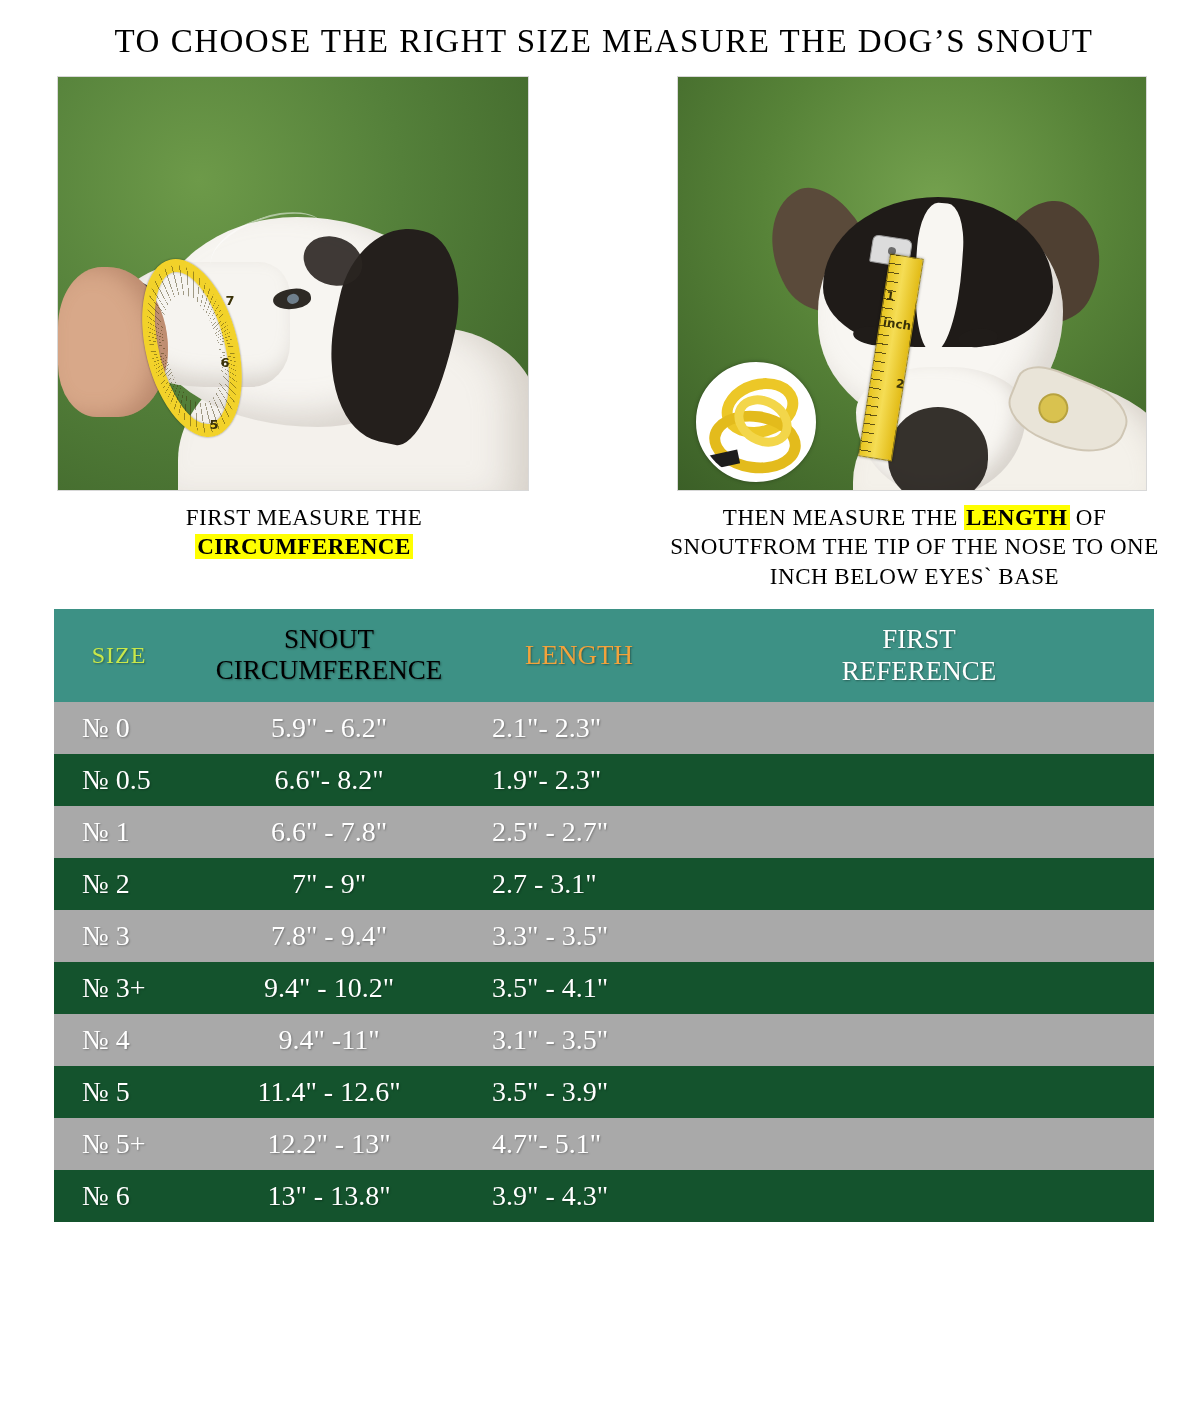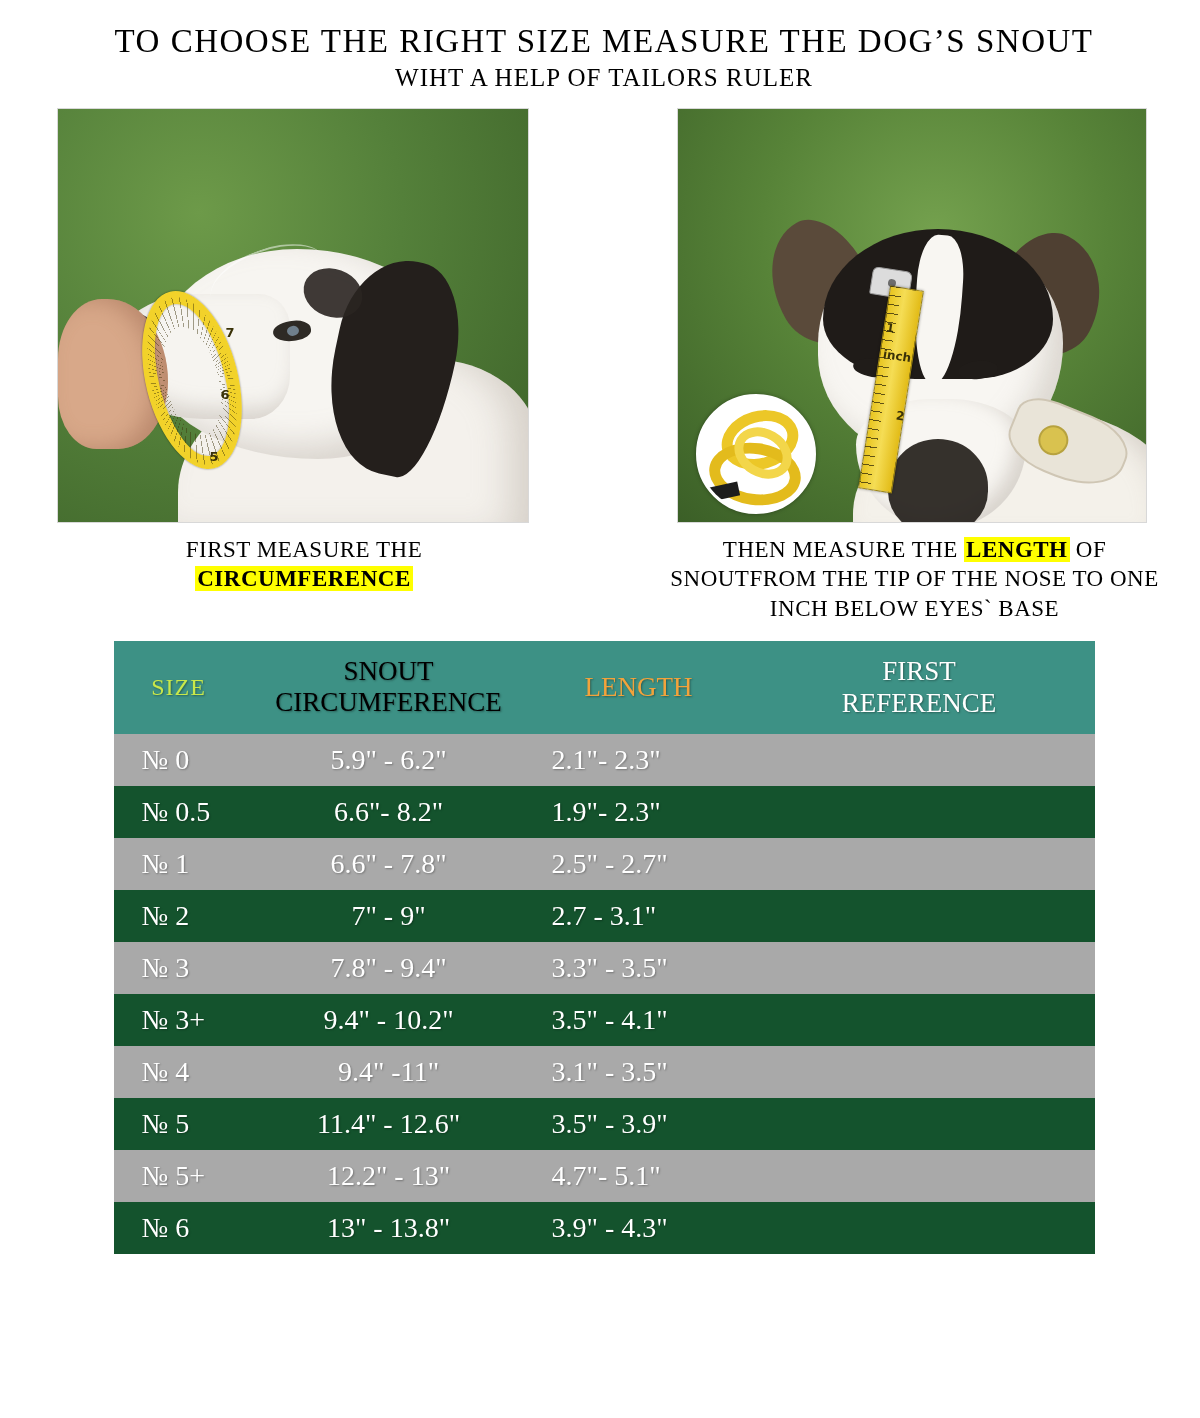--- a/index.html
+++ b/index.html
@@ -354,21 +354,21 @@
   .caption-right { width: 520px; margin-left: -22px; }
   .hl {
     background: #ffff00;
     font-weight: 700;
     padding: 0 2px;
   }
 
   
   .table-wrap {
     margin: 18px auto 0;
-    width: 981px;
+    width: 1100px;
   }
   table {
     width: 100%;
     border-collapse: collapse;
     table-layout: fixed;
   }
   thead th {
     background: #3d9185;
     color: #fff;
     font-size: 27px;
@@ -395,21 +395,20 @@
   td.circ { text-align: center; }
   td.len  { text-align: left; padding-left: 18px; }
   td.breed{ text-align: left; }
 </style>
 </head>
 <body>
 
 <div class="page">
 
   <div class="title">TO CHOOSE THE RIGHT SIZE MEASURE THE DOG’S SNOUT</div>
-  <div class="subtitle">WIHT A HELP OF TAILORS  RULER</div>
 
   <div class="photos">
 
     <div class="photo-block">
       <div class="photo left">
         <div class="bg"></div>
         <div class="l-neck"></div>
         <div class="l-head"></div>
         <div class="l-ear"></div>
         <div class="l-patch"></div>

